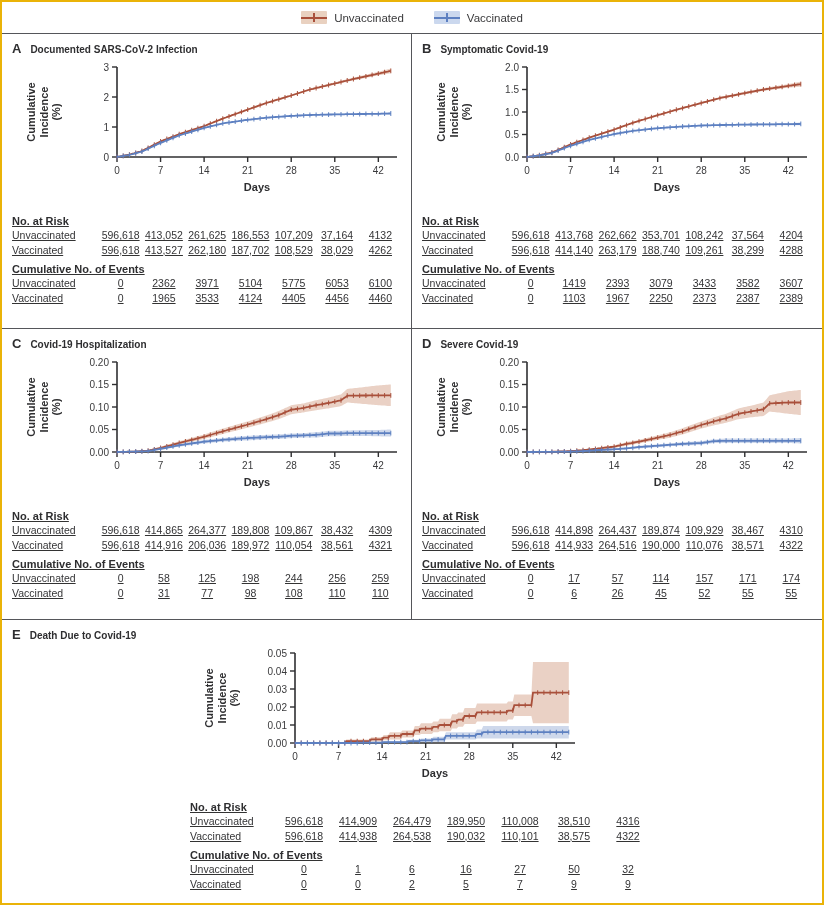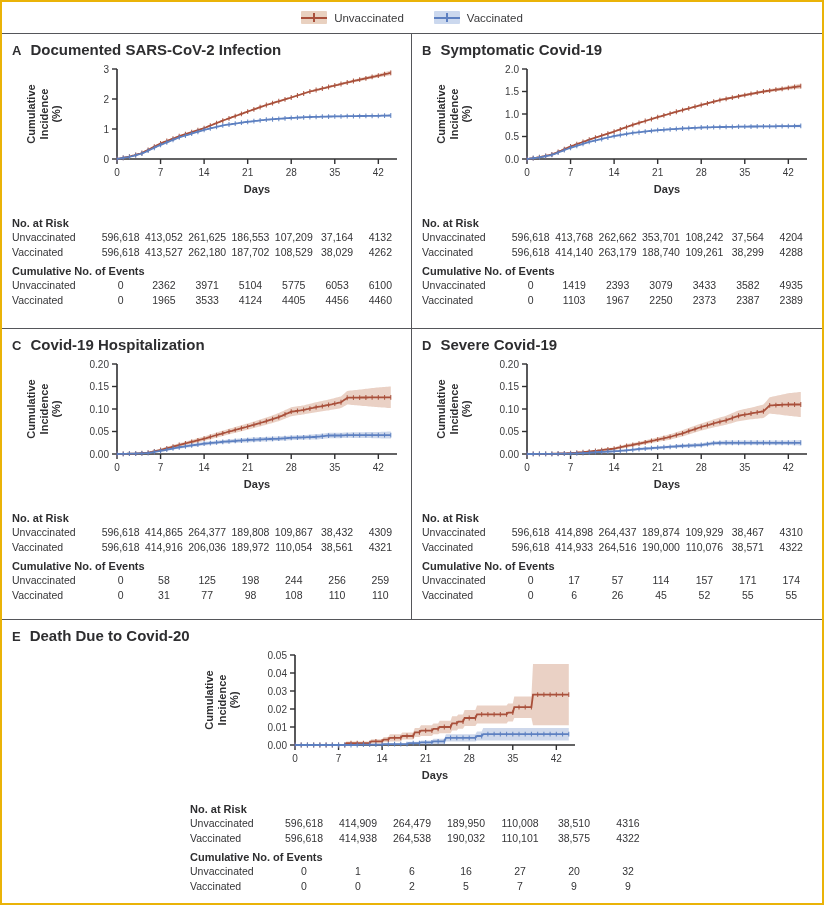--- a/index.html
+++ b/index.html
@@ -13,23 +13,23 @@
   .swatch .hline{position:absolute;left:0;right:0;top:50%;margin-top:-1px;height:2px;}
   .swatch .vline{position:absolute;left:50%;top:2px;bottom:2px;width:2px;margin-left:-1px;}
   .row2{display:grid;grid-template-columns:1fr 1fr;border-bottom:1.5px solid #55565a;flex:0 0 auto;}
   .row-ab{height:295px;}
   .row-cd{height:291px;}
   .row-e{flex:1 1 auto;}
   .row2 > .panel:first-child{border-right:1.5px solid #55565a;}
   .panel{padding:5px 9px 4px 9px;overflow:hidden;}
   .panel-title{display:flex;align-items:baseline;gap:9px;padding:2px 0 1px 1px;}
   .panel-letter{font-size:13px;font-weight:bold;color:#2e2e30;}
-  .panel-title-text{font-size:15px;font-weight:bold;color:#2e2e30;}
+  .panel-title-text{font-size:10px;font-weight:bold;color:#2e2e30;}
   .chart-wrap{margin-top:0px;}
-  .tables{margin-top:4px;}
+  .tables{margin-top:4px;text-decoration:underline;}
   .tbl-heading{font-size:11px;font-weight:bold;color:#2e2e30;margin:6px 0 1px 1px;}
   .tbl-row{display:grid;grid-template-columns:88px repeat(7,1fr);font-size:10.5px;line-height:14.5px;color:#343436;}
   .tbl-label{text-align:left;padding-left:1px;white-space:nowrap;}
   .tbl-cell{text-align:center;white-space:nowrap;}
   .panel-e-content{margin-left:178px;width:466px;}
   svg text{font-family:"Liberation Sans", sans-serif;}
 </style>
 </head>
 <body>
 
@@ -389,21 +389,21 @@
             </div>
             <div class="tbl-heading">Cumulative No. of Events</div>
             <div class="tbl-row">
               <span class="tbl-label">Unvaccinated</span>
               <span class="tbl-cell">0</span>
               <span class="tbl-cell">1419</span>
               <span class="tbl-cell">2393</span>
               <span class="tbl-cell">3079</span>
               <span class="tbl-cell">3433</span>
               <span class="tbl-cell">3582</span>
-              <span class="tbl-cell">4935</span>
+              <span class="tbl-cell">3607</span>
             </div>
             <div class="tbl-row">
               <span class="tbl-label">Vaccinated</span>
               <span class="tbl-cell">0</span>
               <span class="tbl-cell">1103</span>
               <span class="tbl-cell">1967</span>
               <span class="tbl-cell">2250</span>
               <span class="tbl-cell">2373</span>
               <span class="tbl-cell">2387</span>
               <span class="tbl-cell">2389</span>
@@ -772,21 +772,21 @@
               <span class="tbl-cell">55</span>
             </div>
           </div>
     </div>
   </div>
 </div>
   <div class="row-e" id="row-e">
   <div class="panel">
     <div class="panel-title">
       <span class="panel-letter">E</span>
-      <span class="panel-title-text">Death Due to Covid-20</span>
+      <span class="panel-title-text">Death Due to Covid-19</span>
     </div>
     <div class="panel-body panel-e-content">
       <div class="chart-wrap"><svg width="394" height="148" viewBox="0 0 394 148">
               <text transform="translate(32,55) rotate(-90)" text-anchor="middle" font-size="11" font-weight="bold" fill="#2e2e30"><tspan x="0" dy="-8">Cumulative</tspan><tspan x="0" dy="12.5">Incidence</tspan><tspan x="0" dy="12.5">(%)</tspan></text>
               <line x1="106" y1="10" x2="106" y2="100" stroke="#2f2f31" stroke-width="1.6"></line>
               <line x1="106" y1="100" x2="386" y2="100" stroke="#2f2f31" stroke-width="1.6"></line>
               <line x1="101" y1="100" x2="106" y2="100" stroke="#2f2f31" stroke-width="1.4"></line>
               <text x="98" y="103.5" text-anchor="end" font-size="10" fill="#3a3a3c">0.00</text>
               <line x1="101" y1="82" x2="106" y2="82" stroke="#2f2f31" stroke-width="1.4"></line>
               <text x="98" y="85.5" text-anchor="end" font-size="10" fill="#3a3a3c">0.01</text>
@@ -935,21 +935,21 @@
               <span class="tbl-cell">4322</span>
             </div>
             <div class="tbl-heading">Cumulative No. of Events</div>
             <div class="tbl-row">
               <span class="tbl-label">Unvaccinated</span>
               <span class="tbl-cell">0</span>
               <span class="tbl-cell">1</span>
               <span class="tbl-cell">6</span>
               <span class="tbl-cell">16</span>
               <span class="tbl-cell">27</span>
-              <span class="tbl-cell">20</span>
+              <span class="tbl-cell">50</span>
               <span class="tbl-cell">32</span>
             </div>
             <div class="tbl-row">
               <span class="tbl-label">Vaccinated</span>
               <span class="tbl-cell">0</span>
               <span class="tbl-cell">0</span>
               <span class="tbl-cell">2</span>
               <span class="tbl-cell">5</span>
               <span class="tbl-cell">7</span>
               <span class="tbl-cell">9</span>

